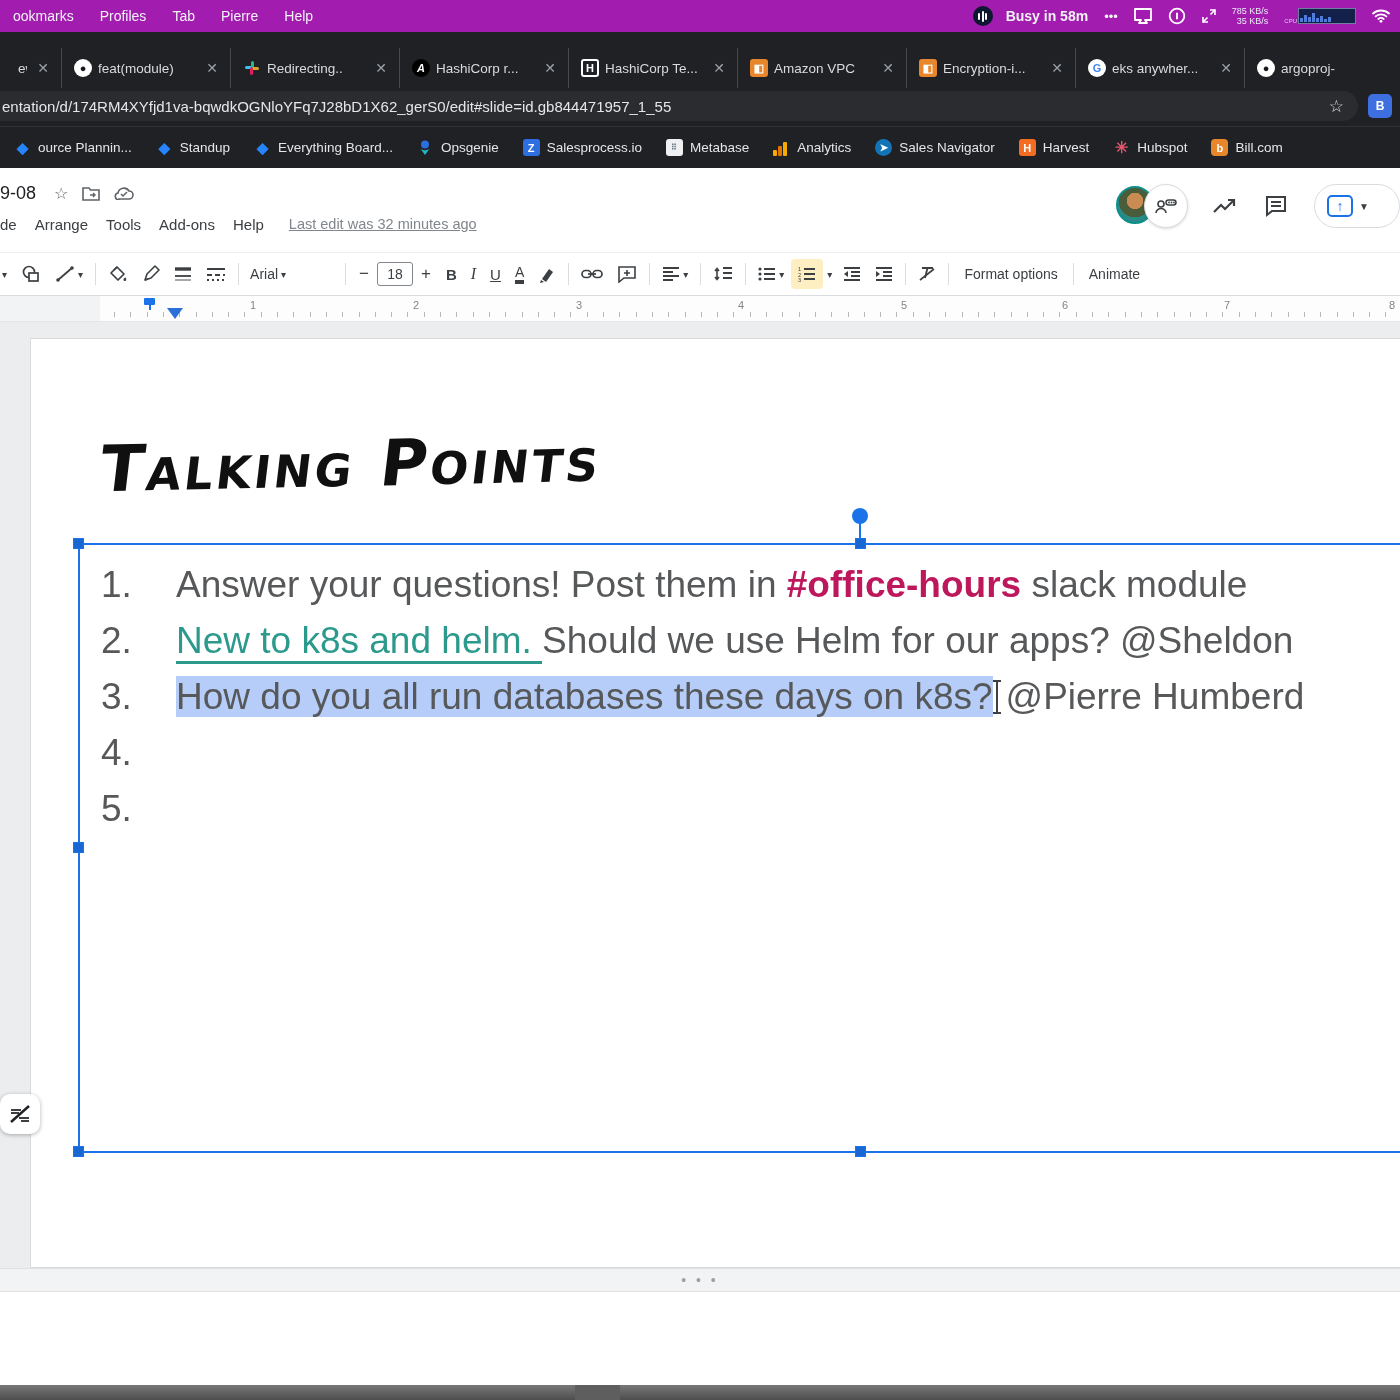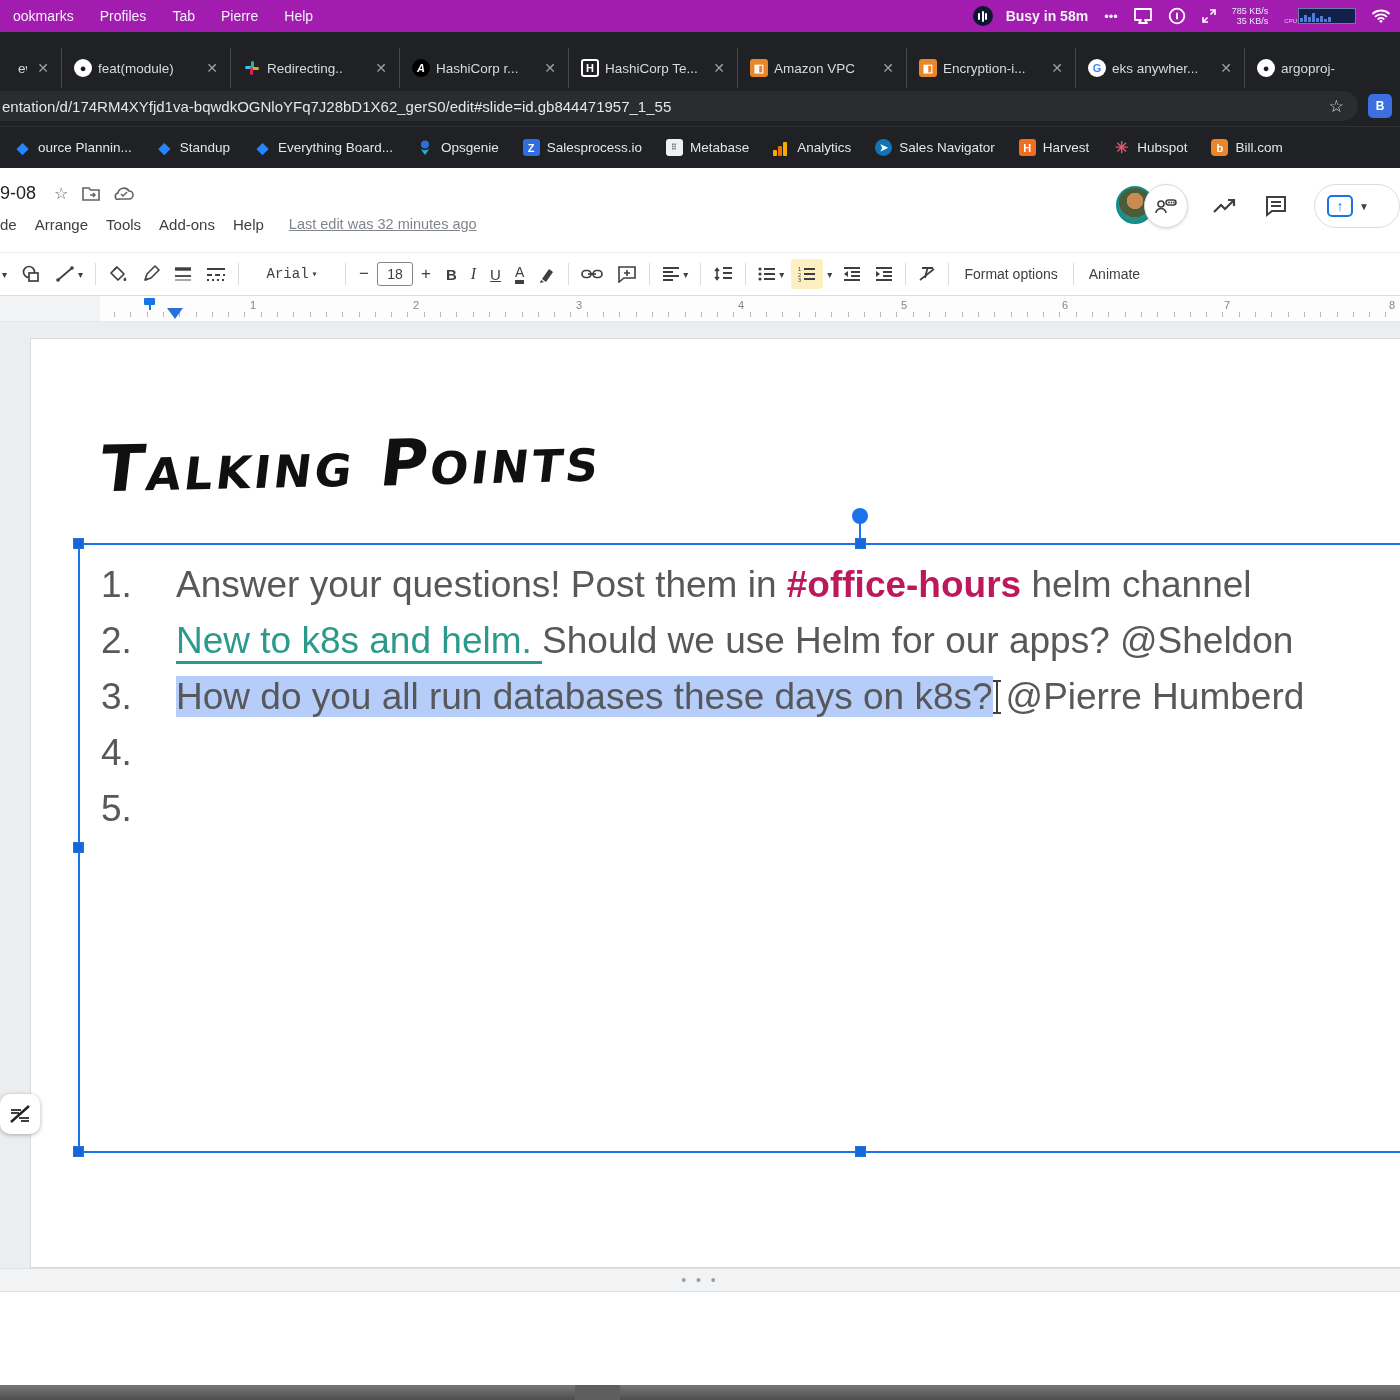--- a/index.html
+++ b/index.html
@@ -80,21 +80,21 @@
   .present-box { width:26px; height:22px; border:2.5px solid #1a73e8; border-radius:5px; color:#1a73e8;
     display:flex; align-items:center; justify-content:center; font-size:14px; font-weight:bold; }
   .caret { font-size:10px; color:#3c4043; }
 
   
   .toolbar { height:44px; background:#fff; border-top:1px solid #eee; border-bottom:1px solid #dadce0;
     display:flex; align-items:center; color:#3c4043; font-size:14px; padding-left:0; }
   .tb { padding:0 7px; display:flex; align-items:center; gap:3px; height:30px; border-radius:4px; }
   .tdiv { width:1px; height:22px; background:#dadce0; margin:0 5px; flex:none; }
   .tb svg { display:block; }
-  .fontname { width:96px; display:flex; justify-content:center; align-items:center; padding:0 6px;font-family:Liberation Mono, monospace; }
+  .fontname { width:96px; display:flex; justify-content:flex-start; align-items:center; padding:0 6px; }
   .sizebox { width:36px; height:24px; border:1px solid #80868b; border-radius:3px; display:flex; align-items:center; justify-content:center; font-size:14px; }
   .pm { font-size:17px; padding:0 8px; color:#3c4043; }
   .bold { font-weight:bold; font-size:15px; }
   .ital { font-style:italic; font-family:"Liberation Serif", serif; font-size:16px; }
   .und { text-decoration:underline; font-size:15px; }
   .tcolor { font-size:14px; border-bottom:4px solid #3c4043; line-height:15px; }
   .active-hl { background:#feefc3; }
   .tlabel2 { padding:0 10px; }
 
   
@@ -539,21 +539,21 @@
 </div>
 
 <div class="canvas">
   <div class="slide">
     <div class="slide-title">Talking Points</div>
 
     <div class="list">
       <div class="li">
         <span class="num">1.</span>
         <span class="txt">
-          <span>Answer your questions! Post them in </span><span class="b">#office-hours</span><span> helm channel</span>
+          <span>Answer your questions! Post them in </span><span class="b">#office-hours</span><span> slack module</span>
         </span>
       </div>
       <div class="li">
         <span class="num">2.</span>
         <span class="txt">
           <span class="link">New to k8s and helm. </span><span>Should we use Helm for our apps? @Sheldon</span>
         </span>
       </div>
       <div class="li">
         <span class="num">3.</span>

